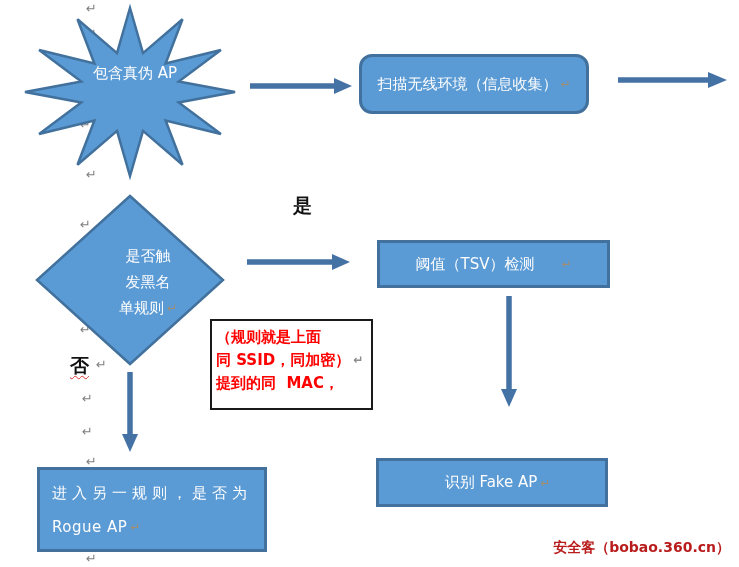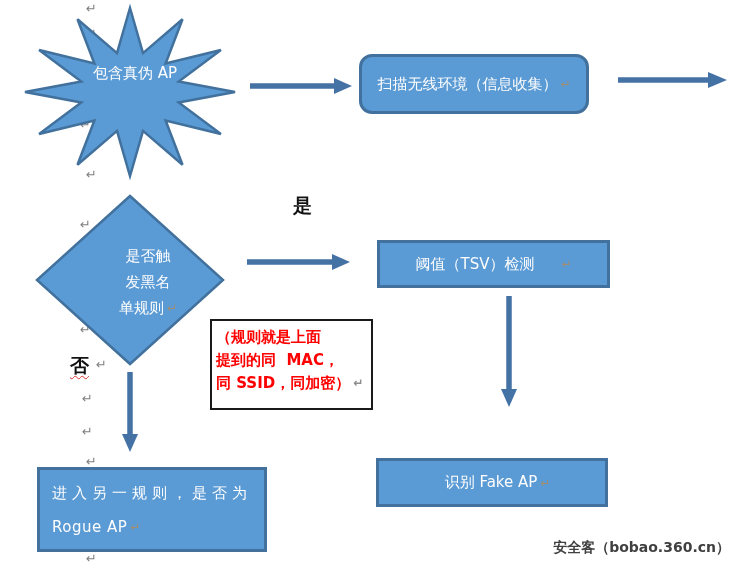--- a/index.html
+++ b/index.html
@@ -32,21 +32,21 @@
         color:#ff0000;font-weight:bold;font-size:15px;line-height:23px;
         padding:5px 2px 2px 4px;margin-left:20px;}
   .note div{white-space:pre-wrap;}
   
   .branch{position:absolute;z-index:2;font-size:19px;font-weight:bold;color:#111111;line-height:1;}
   .label-yes{left:293px;top:196px;}
   .label-no{left:70px;top:356px;text-decoration:underline wavy #e03434;
             text-decoration-thickness:1px;text-underline-offset:3px;}
   
   .watermark{position:absolute;z-index:2;right:9px;top:539px;font-size:14px;
-             font-weight:bold;color:#404040;}
+             font-weight:bold;color:#b91c1c;}
 </style>
 </head>
 <body>
 
 <div class="canvas">
 
   <span class="mark" style="left:86px;top:2px">↵</span>
   <span class="mark" style="left:86px;top:27px">↵</span>
   <span class="mark" style="left:80px;top:118px">↵</span>
   <span class="mark" style="left:86px;top:142px">↵</span>
@@ -117,22 +117,22 @@
       <span class="imark">↵</span>
   </div>
 
   <div class="box box-rogue">
     <div class="l1">进入另一规则，是否为</div>
     <div class="l2"><span>Rogue AP</span><span class="imark">↵</span></div>
   </div>
 
   <div class="note">
     <div>（规则就是上面</div>
+    <div><span>同 SSID，同加密）</span><span class="imark" style="color:#8d8d8d">↵</span></div>
     <div>提到的同  MAC，</div>
-    <div><span>同 SSID，同加密）</span><span class="imark" style="color:#8d8d8d">↵</span></div>
   </div>
 
   <div class="branch label-yes">是</div>
   <div class="branch label-no">否</div>
 
   <div class="watermark">安全客（bobao.360.cn）</div>
 
 </div>
 
 </body></html>

